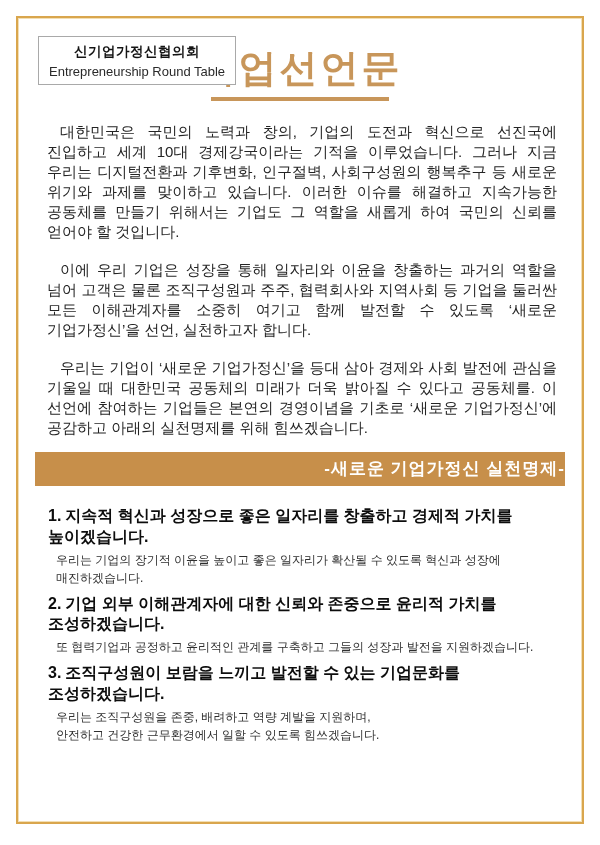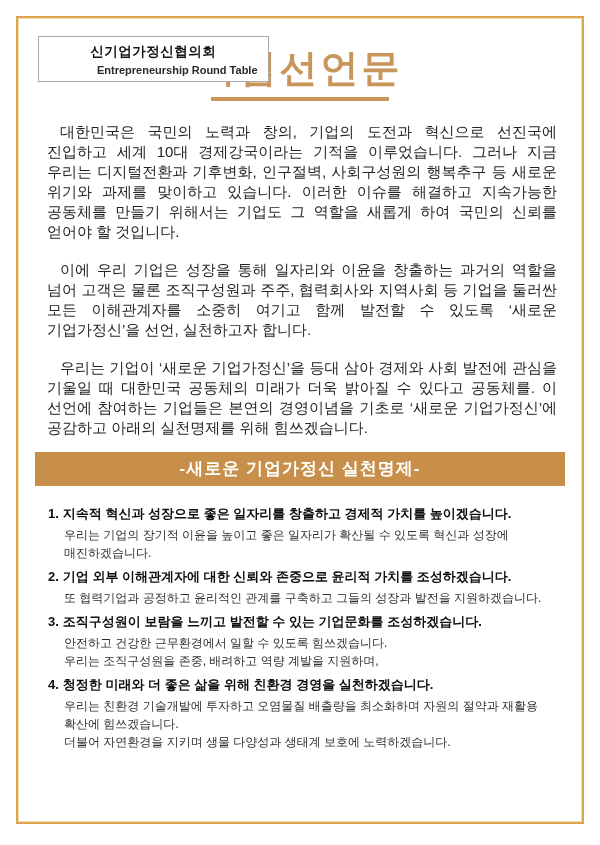--- a/index.html
+++ b/index.html
@@ -35,26 +35,25 @@
     text-align:center;
   }
   .logo-ko{
     font-size:13.5px;
     font-weight:bold;
     color:#141414;
     letter-spacing:0.5px;
     white-space:nowrap;
   }
   .logo-en{
-    font-size:11px;
-    font-weight:bold;
+    font-size:13px;
+    font-weight:normal;
     color:#2a2a2a;
     margin-top:3px;
     white-space:nowrap;
-    margin-left:48px;
   }
   .title-block{
     padding-top:48px;
     text-align:center;
   }
   .page-title{
     display:inline-block;
     font-size:38px;
     line-height:1.08;
     font-weight:bold;
@@ -80,41 +79,41 @@
     margin-bottom:18px;
   }
   .intro p:last-child{margin-bottom:0;}
   .banner{
     margin:14px 35px 0;
     background:var(--banner_bg);
     color:#ffffff;
     font-size:17px;
     font-weight:bold;
     letter-spacing:1px;
-    text-align:center;
+    text-align:right;
     padding:5px 0 6px;
   }
   .items{
     margin:20px 43px 0 48px;
   }
   .item{margin-bottom:7px;}
   .item-heading{
-    font-size:13px;
+    font-size:16px;
     font-weight:bold;
     color:#0d0d0d;
     line-height:1.3;
     margin-bottom:3px;
     word-break:keep-all;
   }
   .item-no{margin-right:4px;}
   .item-line{
     font-size:12px;
     line-height:18px;
     color:#2e2e2e;
-    margin-left:16px;
+    margin-left:8px;
     word-break:keep-all;
   }
 </style>
 </head>
 <body>
 
 <div class="page">
   <div class="frame"></div>
 
   <div class="logo">
@@ -142,25 +141,20 @@
       <div class="item-line">우리는 기업의 장기적 이윤을 높이고 좋은 일자리가 확산될 수 있도록 혁신과 성장에 매진하겠습니다.</div>
     </div>
 
     <div class="item">
       <div class="item-heading"><span class="item-no">2.</span><span>기업 외부 이해관계자에 대한 신뢰와 존중으로 윤리적 가치를 조성하겠습니다.</span></div>
       <div class="item-line">또 협력기업과 공정하고 윤리적인 관계를 구축하고 그들의 성장과 발전을 지원하겠습니다.</div>
     </div>
 
     <div class="item">
       <div class="item-heading"><span class="item-no">3.</span><span>조직구성원이 보람을 느끼고 발전할 수 있는 기업문화를 조성하겠습니다.</span></div>
+      <div class="item-line">우리는 조직구성원을 존중, 배려하고 역량 계발을 지원하며,</div>
       <div class="item-line">안전하고 건강한 근무환경에서 일할 수 있도록 힘쓰겠습니다.</div>
-      <div class="item-line">우리는 조직구성원을 존중, 배려하고 역량 계발을 지원하며,</div>
     </div>
 
-    <div class="item">
-      <div class="item-heading"><span class="item-no">4.</span><span>청정한 미래와 더 좋은 삶을 위해 친환경 경영을 실천하겠습니다.</span></div>
-      <div class="item-line">우리는 친환경 기술개발에 투자하고 오염물질 배출량을 최소화하며 자원의 절약과 재활용 확산에 힘쓰겠습니다.</div>
-      <div class="item-line">더불어 자연환경을 지키며 생물 다양성과 생태계 보호에 노력하겠습니다.</div>
-    </div>
 
   </div>
 
 </div>
 
 </body></html>

